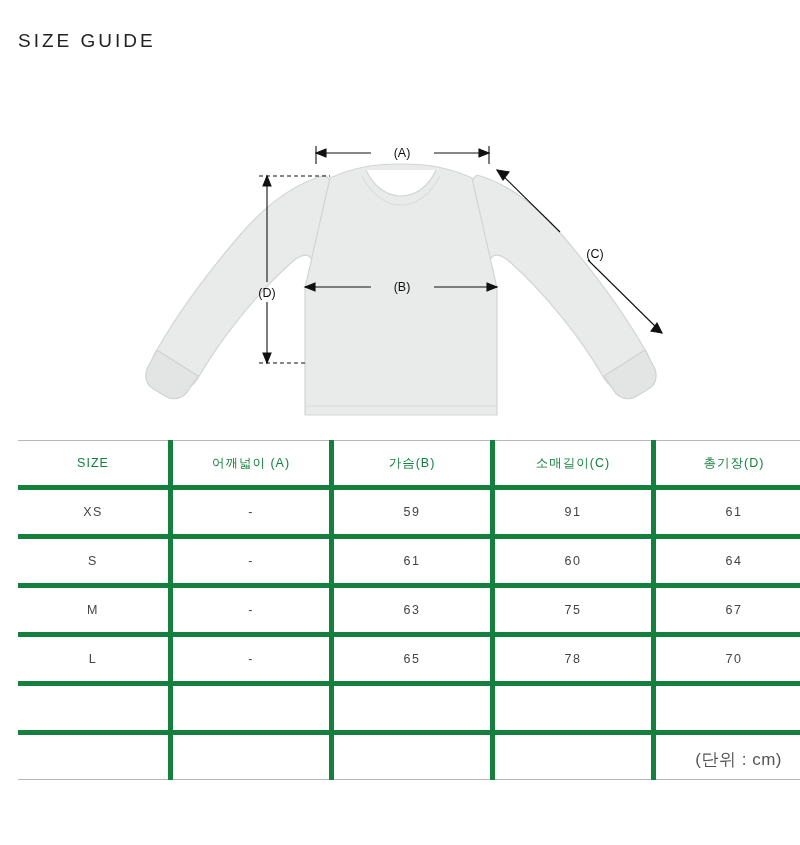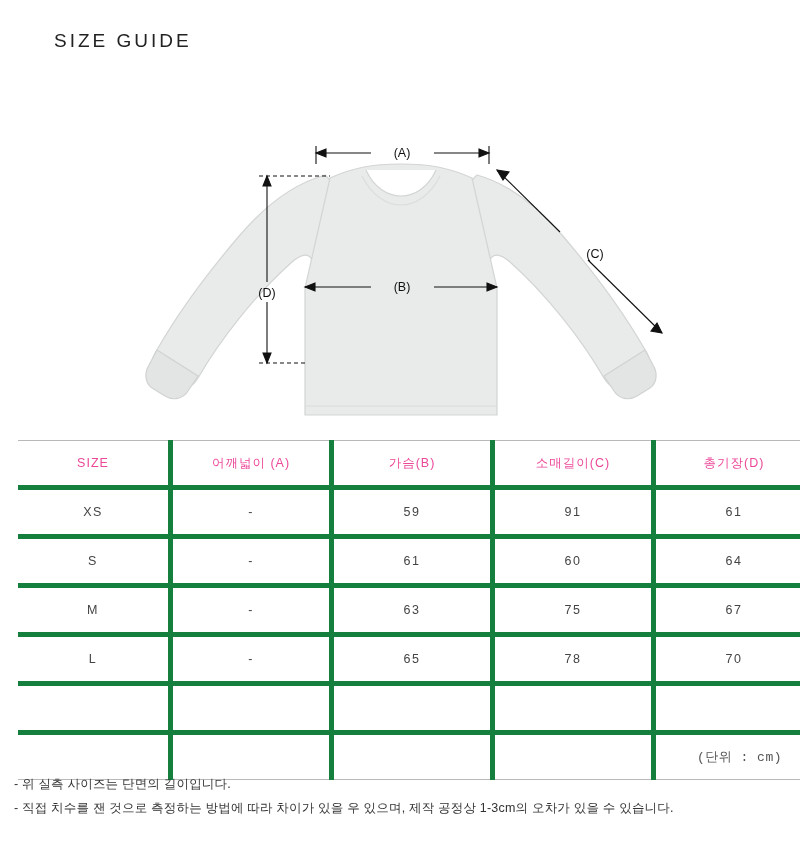--- a/index.html
+++ b/index.html
@@ -21,21 +21,20 @@
     height: 845px;
   }
   .title {
     position: absolute;
     left: 18px;
     top: 30px;
     font-size: 19px;
     letter-spacing: 3px;
     color: #222222;
     font-weight: normal;
-    margin-left: 36px;
   }
   .diagram {
     position: absolute;
     left: 0;
     top: 60px;
     width: 800px;
     height: 360px;
   }
   .table-wrap {
     position: absolute;
@@ -54,42 +53,41 @@
     height: 42px;
     text-align: center;
     font-size: 12.5px;
     font-weight: normal;
     color: #444444;
     letter-spacing: 1.5px;
   }
   table.size-table tr.head th {
     border-top: 1px solid #b9b9b9;
     border-bottom: 1px solid #e2e2e2;
-    color: #ec4899;
+    color: #15803d;
     letter-spacing: 1px;
   }
   table.size-table tr.head th:first-child,
   table.size-table tr td:first-child {
     border-left: none;
   }
   table.size-table tr.head th:last-child,
   table.size-table tr td:last-child {
     border-right: none;
   }
   table.size-table tr.last td {
     border-bottom: 1px solid #b9b9b9;
   }
   .unit {
     position: absolute;
     right: 18px;
     top: 748px;
-    font-size: 13px;
+    font-size: 17px;
     color: #555555;
     letter-spacing: 0.5px;
-    font-family: Liberation Mono, monospace;
   }
   .notes {
     position: absolute;
     left: 14px;
     top: 772px;
     width: 780px;
   }
   .notes div {
     font-size: 12.5px;
     color: #333333;
@@ -222,18 +220,14 @@
           <td></td>
           <td></td>
           <td></td>
         </tr>
       </tbody>
     </table>
   </div>
 
   <div class="unit">(단위 : cm)</div>
 
-  <div class="notes">
-    <div>- 위 실측 사이즈는 단면의 길이입니다.</div>
-    <div>- 직접 치수를 잰 것으로 측정하는 방법에 따라 차이가 있을 우 있으며, 제작 공정상 1-3cm의 오차가 있을 수 있습니다.</div>
-  </div>
 
 </div>
 
 </body></html>

